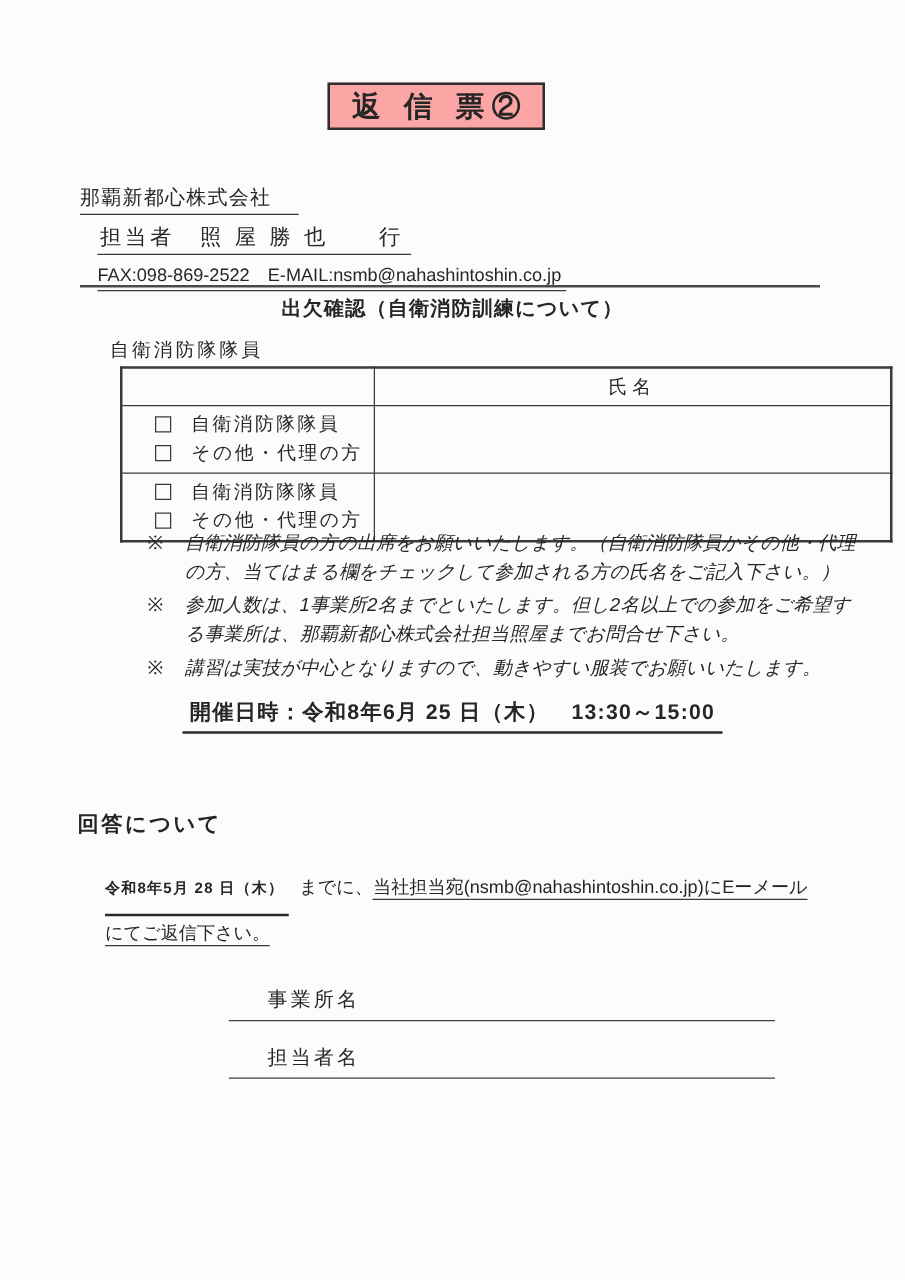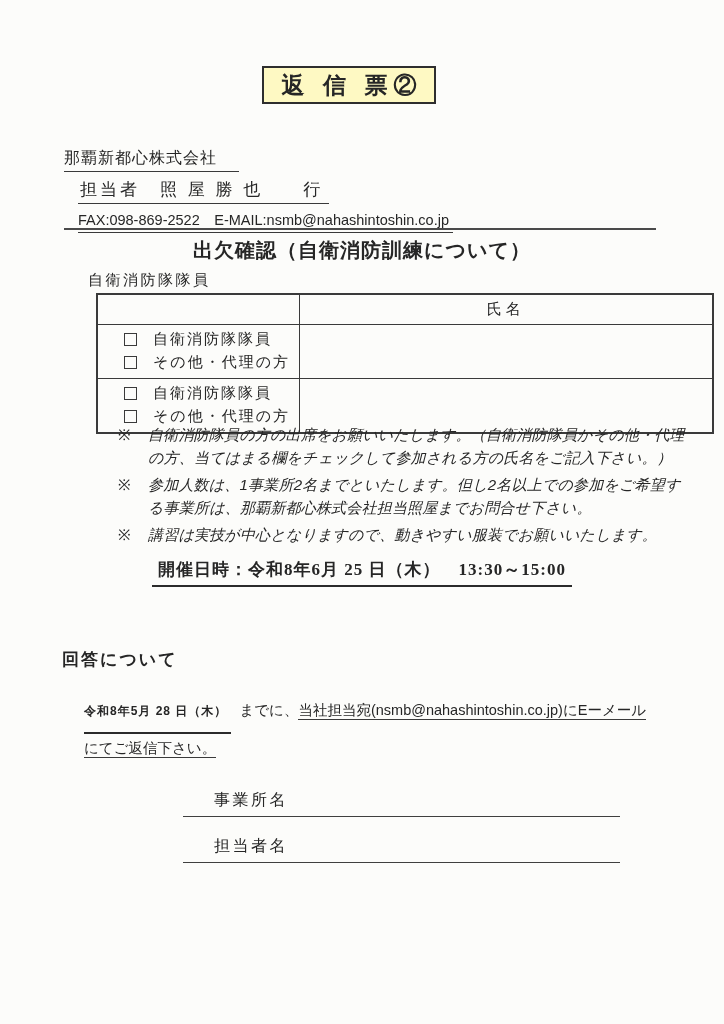--- a/index.html
+++ b/index.html
@@ -8,38 +8,38 @@
     font-family:"Liberation Sans", sans-serif;
     background:#fcfcfa;
     color:#262626;
     overflow:hidden;
   }
   .page { position:relative; width:724px; height:1024px; }
 
   
   .title-box {
     position:absolute; left:262px; top:66px; width:174px; height:38px;
-    border:2px solid #2e2e2e; background:#fef9c3;
+    border:2px solid #2e2e2e; background:#fca5a5;
     display:flex; align-items:center; justify-content:center;
     font-size:23px; font-weight:bold; letter-spacing:6px; padding-left:6px;
   }
 
   
   .sender { position:absolute; left:64px; top:148px; font-size:15px; }
   .sender .line { display:inline-block; border-bottom:1.5px solid #3a3a3a; }
   .company { font-size:16px; letter-spacing:1px; padding:0 22px 2px 0; }
   .attn-wrap { margin:6px 0 0 14px; }
   .attention { font-size:17px; letter-spacing:3px; padding:0 6px 2px 2px; }
   .contact-wrap { margin:7px 0 0 14px; }
   .contact { font-size:14.5px; padding:0 4px 2px 0; }
 
   .divider { position:absolute; left:64px; top:228px; width:592px; border-top:2px solid #4a4a4a; }
 
   .heading { position:absolute; left:0; top:237px; width:724px; text-align:center;
-    font-size:20px; font-weight:bold; letter-spacing:1px; }
+    font-size:16px; font-weight:bold; letter-spacing:1px; }
 
   .section-label { position:absolute; left:88px; top:271px; font-size:15px; letter-spacing:2.5px; }
 
   
   .tbl { position:absolute; left:96px; top:293px; width:618px; border-collapse:collapse; }
   .tbl th, .tbl td { border:1px solid #3a3a3a; }
   .tbl { border:2px solid #3a3a3a; }
   .tbl th.opt-col, .tbl td.opt-cell { width:202px; }
   .tbl thead th { height:30px; font-size:15px; font-weight:normal; letter-spacing:4px; text-align:center; }
   .tbl tbody td { height:49px; vertical-align:middle; }
@@ -47,21 +47,21 @@
   .opt { display:flex; align-items:center; height:22px; margin:1px 0; font-size:15px; letter-spacing:2px; }
   .cb { display:inline-block; width:13px; height:13px; border:1.6px solid #3a3a3a; margin-right:16px; background:#fcfcfa; }
 
   
   .notes { position:absolute; left:118px; top:423px; width:568px; font-size:15px; line-height:23px; }
   .note { display:flex; margin-bottom:4px; }
   .note .marker { width:30px; flex:none; }
   .note .ntext { flex:1; letter-spacing:0.2px;font-style:italic; }
 
   
-  .event-line { position:absolute; left:0; top:558px; width:724px; text-align:center;font-family:Liberation Serif, serif; }
+  .event-line { position:absolute; left:0; top:558px; width:724px; text-align:center; }
   .event-inner { display:inline-block; border-bottom:2px solid #2b2b2b; padding:0 6px 4px 6px;
     font-size:17px; font-weight:bold; letter-spacing:1px; }
 
   
   .reply-title { position:absolute; left:62px; top:648px; font-size:17px; font-weight:bold; letter-spacing:2px;font-family:Liberation Mono, monospace; }
   .reply-para { position:absolute; left:84px; top:692px; width:596px; font-size:14.5px; line-height:37px; }
   .deadline { font-size:12px; font-weight:bold; letter-spacing:1px; border-bottom:2px solid #2b2b2b; padding:0 4px 14px 0; margin-right:8px; }
   .u { border-bottom:1px solid #3a3a3a; padding-bottom:1px; }
 
   

